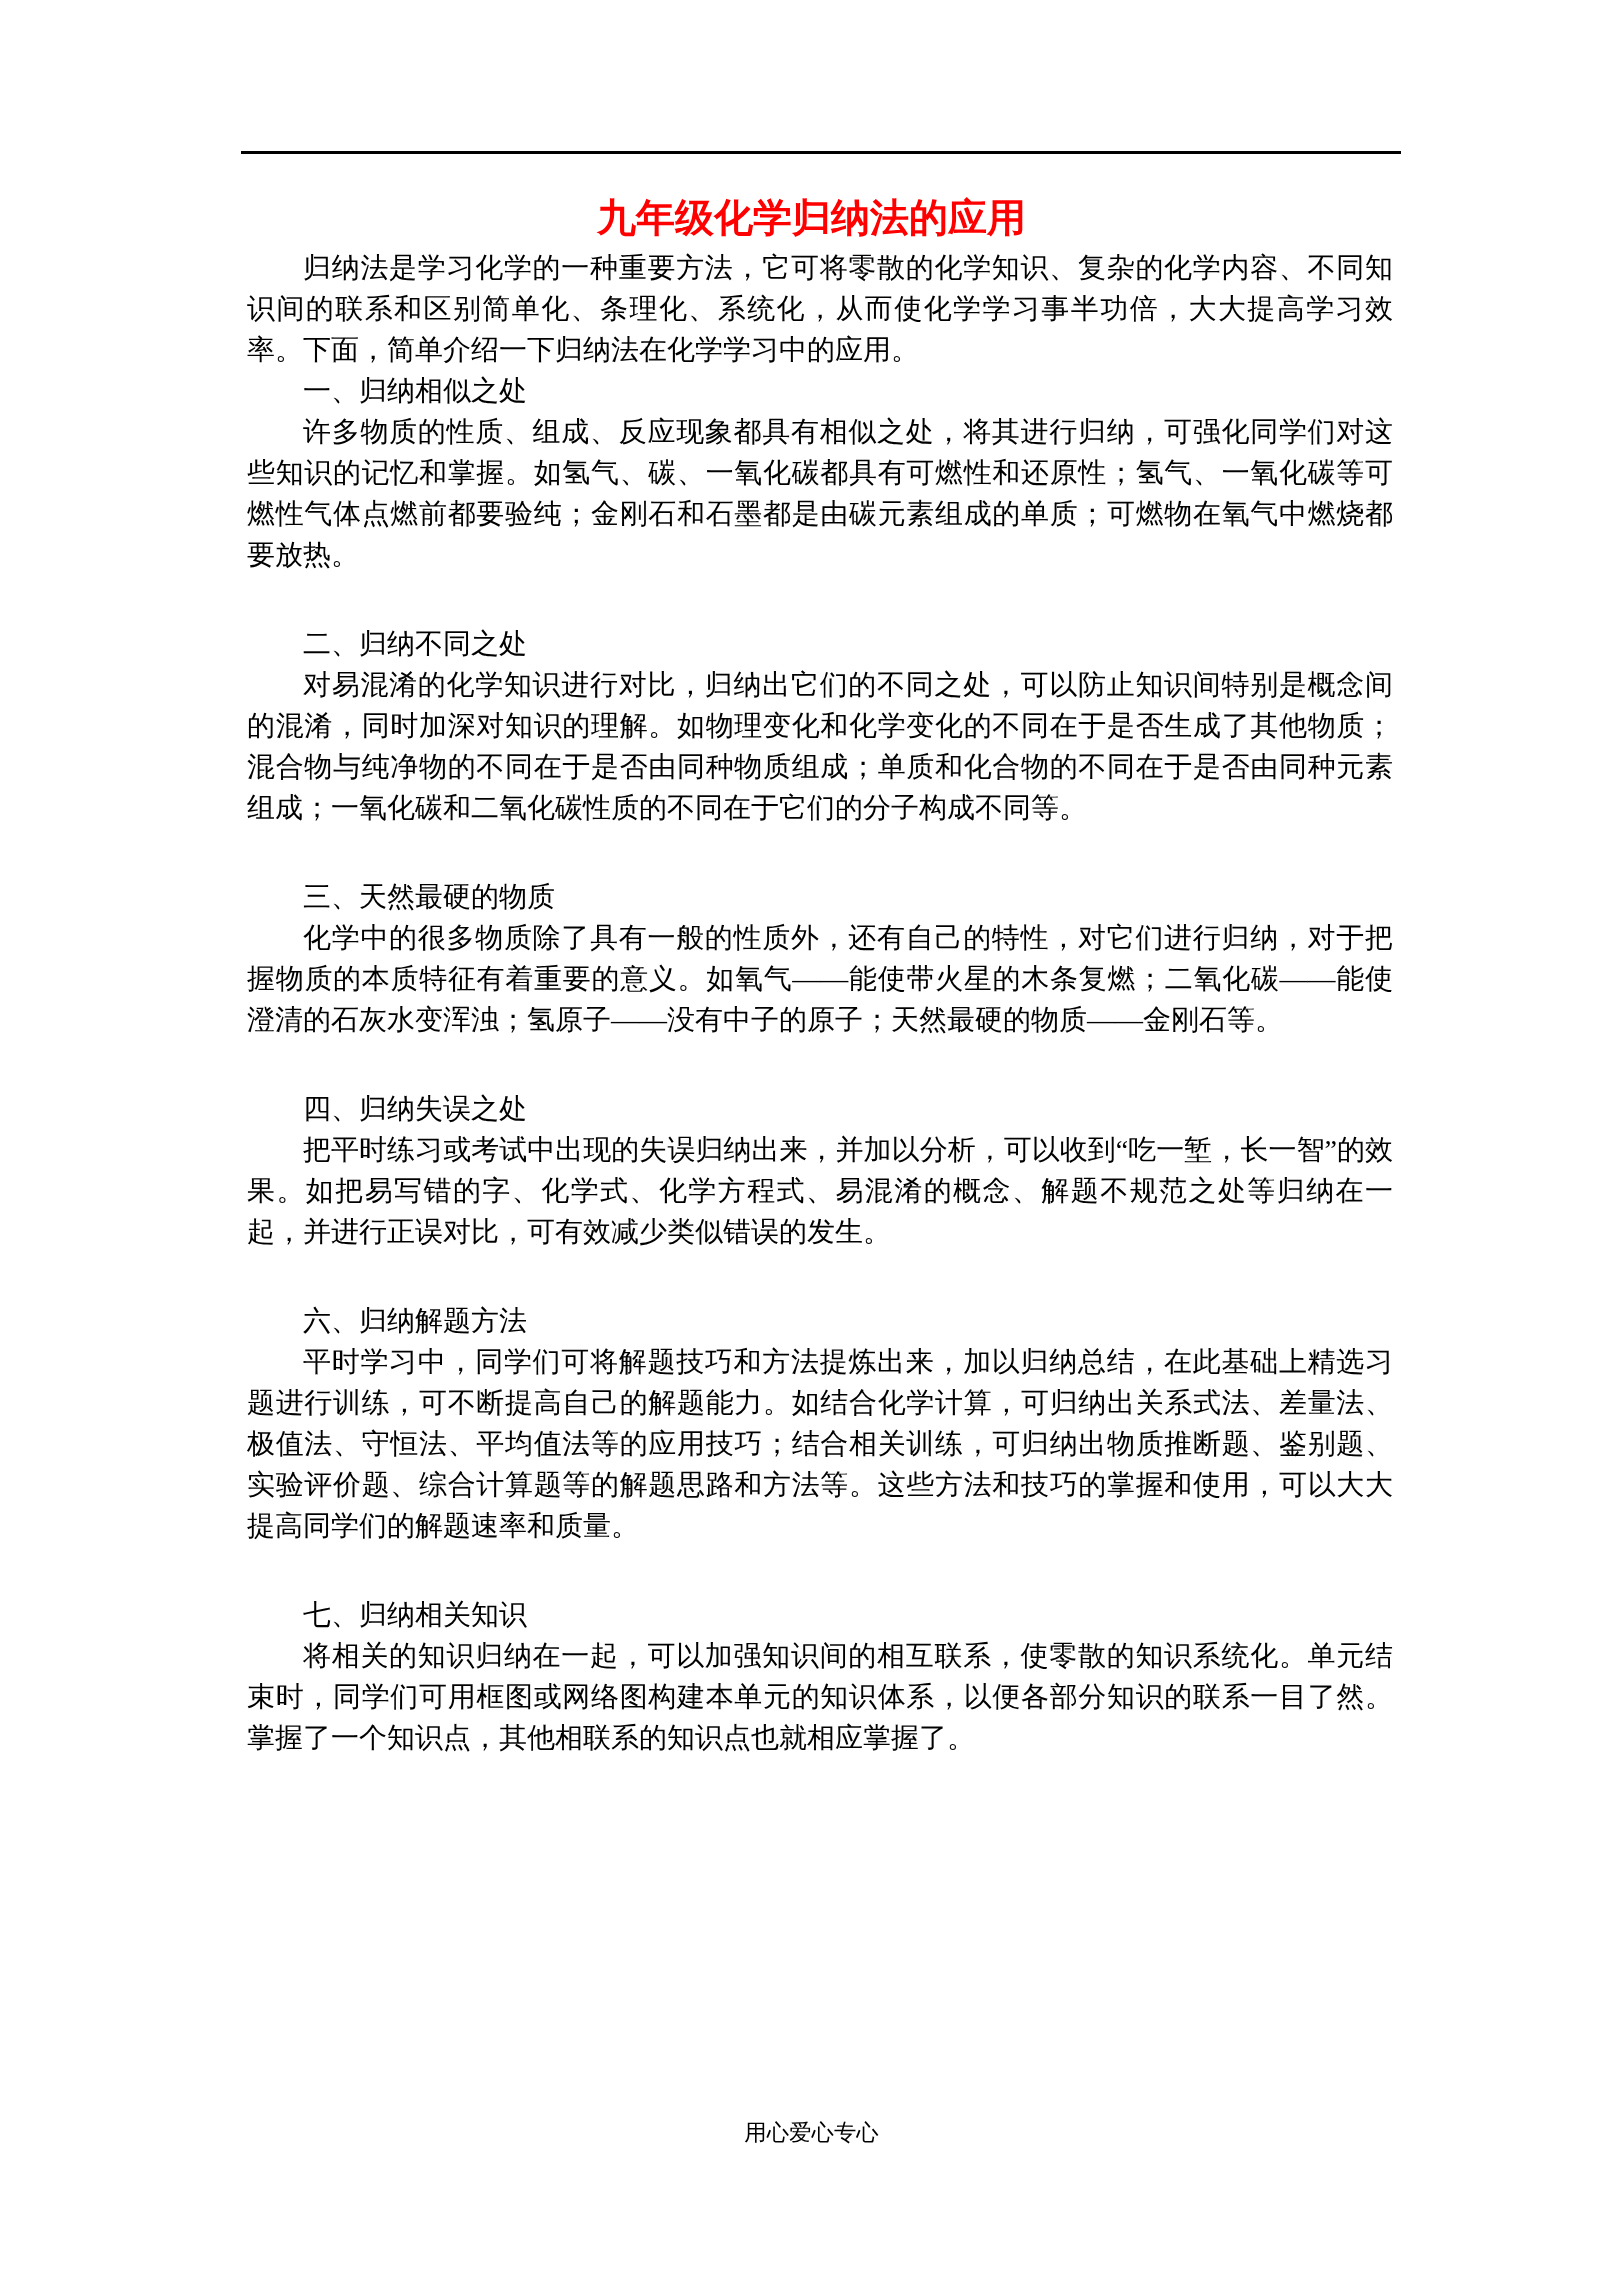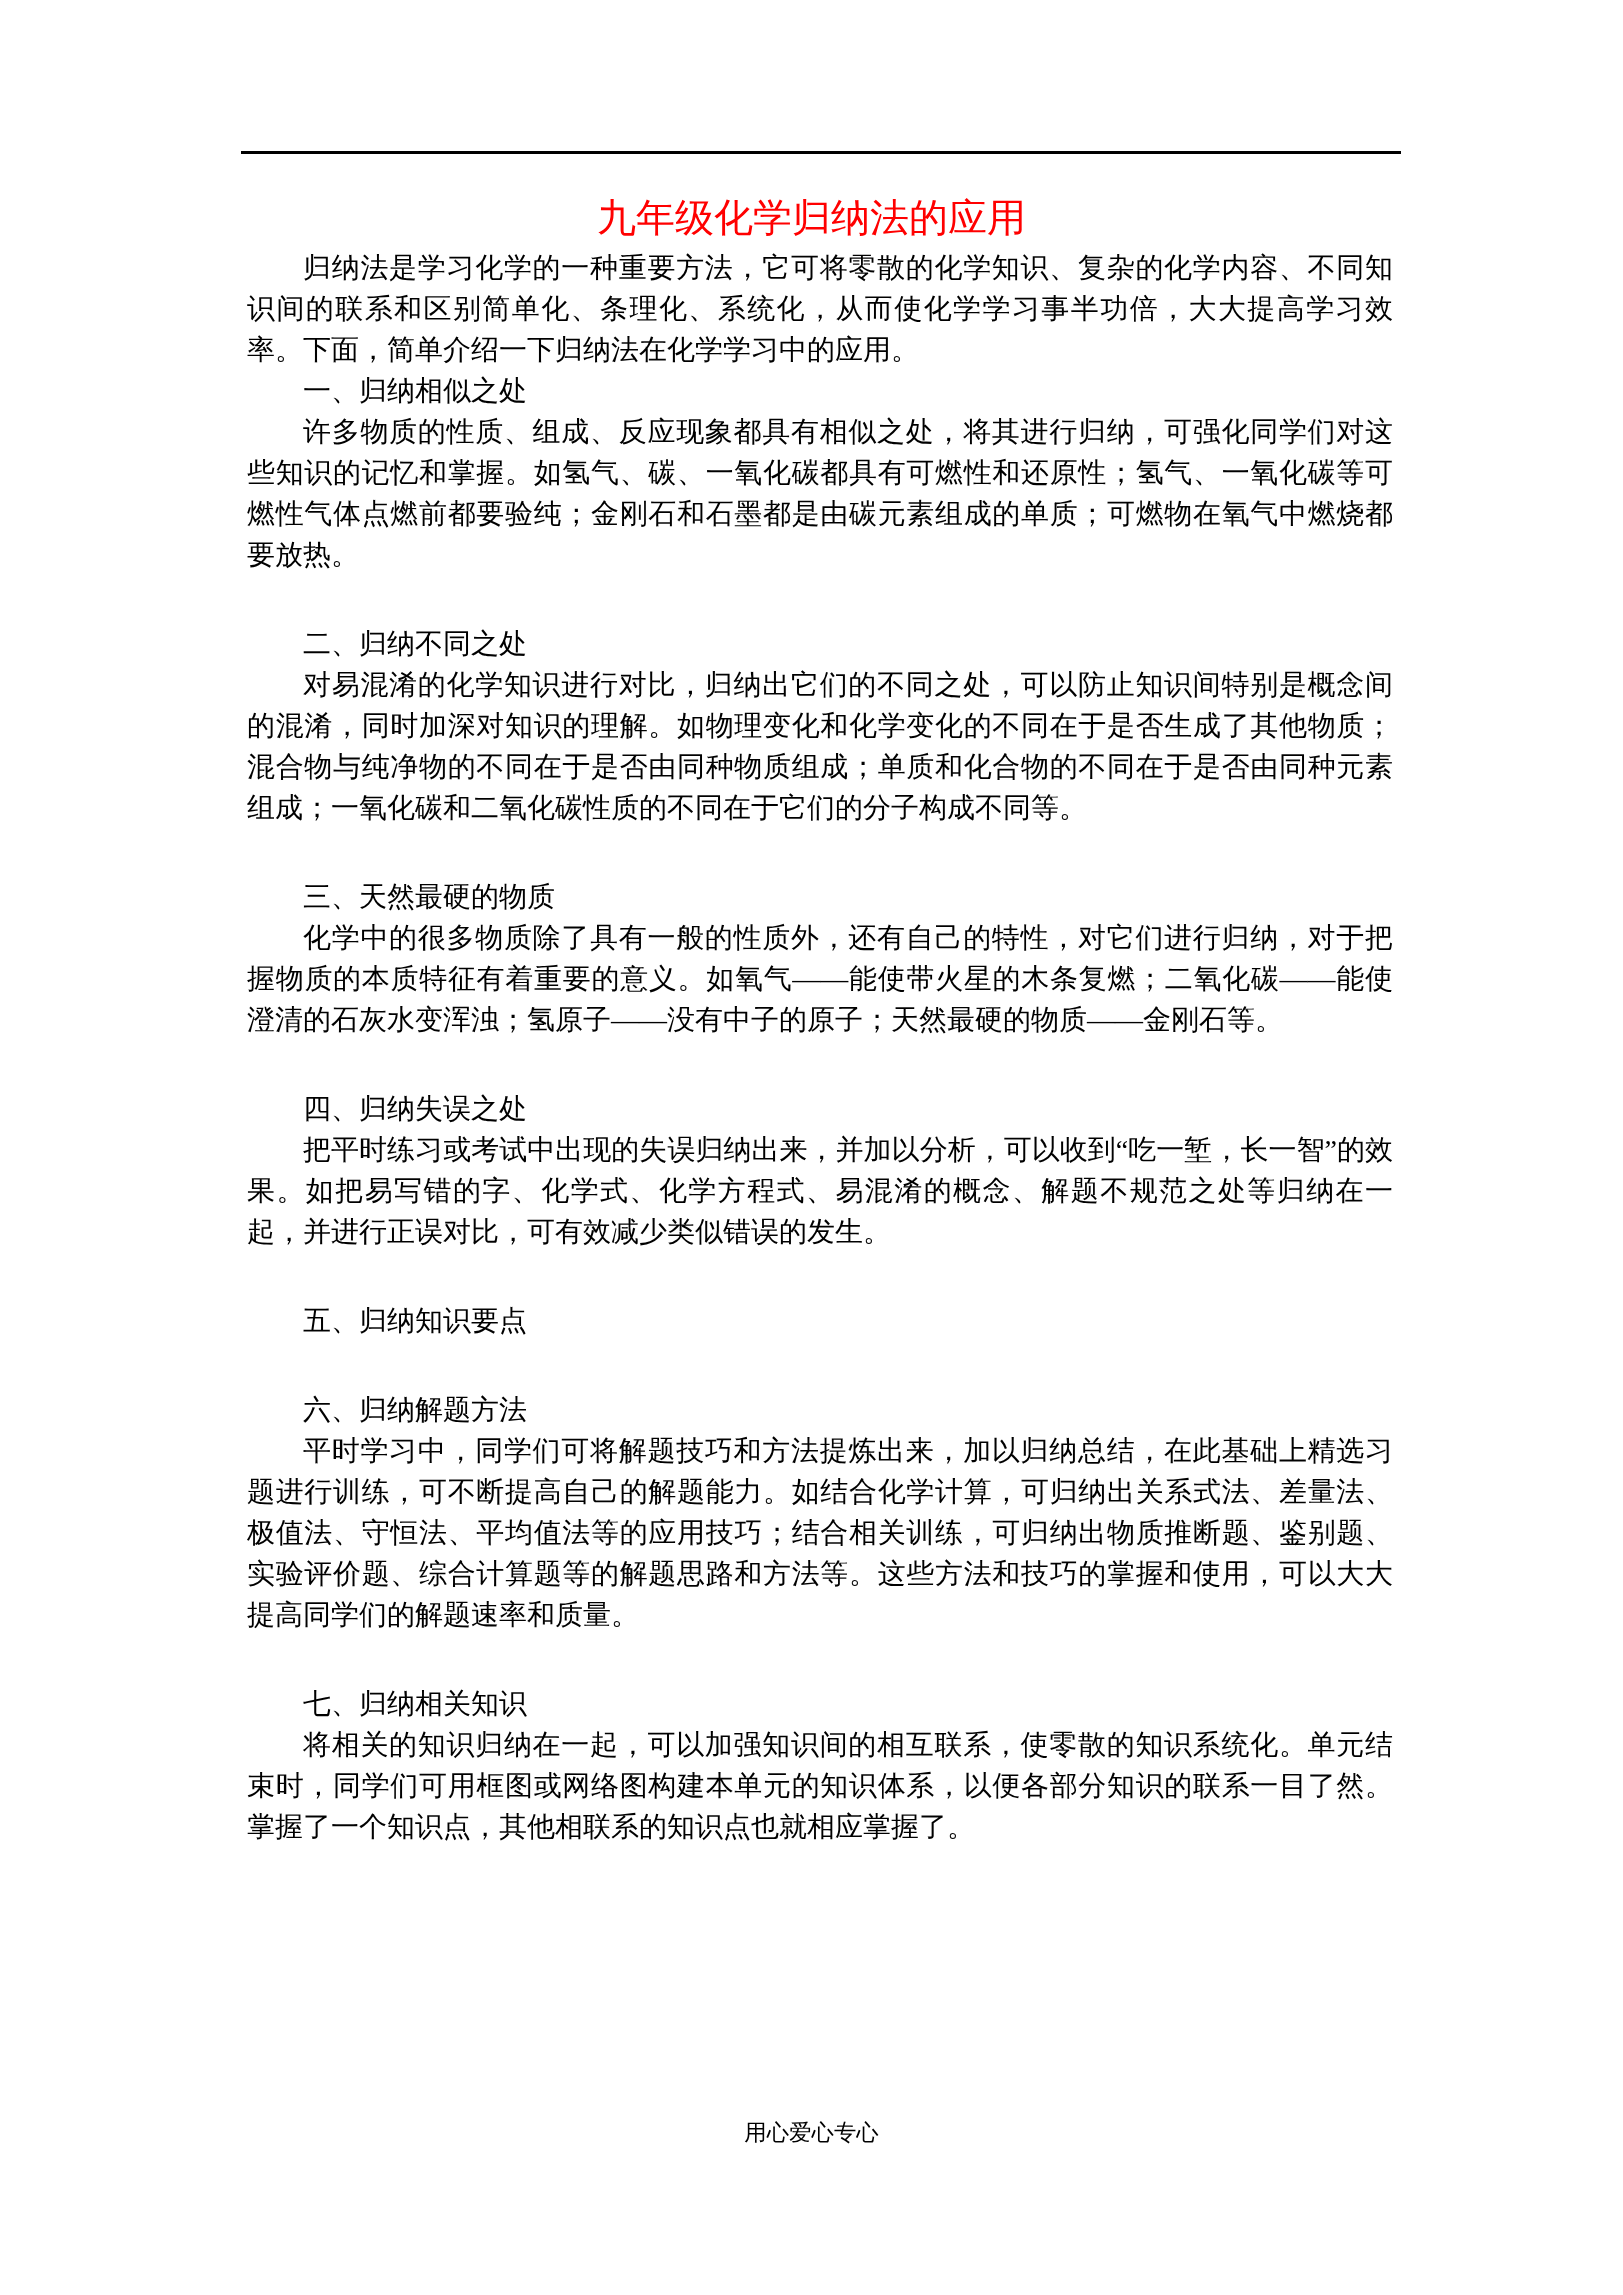--- a/index.html
+++ b/index.html
@@ -22,21 +22,21 @@
   }
   .title {
     position: absolute;
     left: 0;
     top: 195px;
     width: 100%;
     margin: 0;
     text-align: center;
     font-size: 39px;
     line-height: 45px;
-    font-weight: normal;
+    font-weight: bold;
   }
   .content {
     position: absolute;
     left: 247px;
     top: 247px;
     width: 1146px;
     font-size: 28px;
     line-height: 41px;
     text-align: justify;
   }
@@ -76,21 +76,20 @@
 
     <p class="para gap">二、归纳不同之处</p>
     <p class="para">对易混淆的化学知识进行对比，归纳出它们的不同之处，可以防止知识间特别是概念间的混淆，同时加深对知识的理解。如物理变化和化学变化的不同在于是否生成了其他物质；混合物与纯净物的不同在于是否由同种物质组成；单质和化合物的不同在于是否由同种元素组成；一氧化碳和二氧化碳性质的不同在于它们的分子构成不同等。</p>
 
     <p class="para gap">三、天然最硬的物质</p>
     <p class="para">化学中的很多物质除了具有一般的性质外，还有自己的特性，对它们进行归纳，对于把握物质的本质特征有着重要的意义。如氧气——能使带火星的木条复燃；二氧化碳——能使澄清的石灰水变浑浊；氢原子——没有中子的原子；天然最硬的物质——金刚石等。</p>
 
     <p class="para gap">四、归纳失误之处</p>
     <p class="para">把平时练习或考试中出现的失误归纳出来，并加以分析，可以收到“吃一堑，长一智”的效果。如把易写错的字、化学式、化学方程式、易混淆的概念、解题不规范之处等归纳在一起，并进行正误对比，可有效减少类似错误的发生。</p>
 
-    <p class="para gap">五、归纳知识要点</p>
 
     <p class="para gap">六、归纳解题方法</p>
     <p class="para">平时学习中，同学们可将解题技巧和方法提炼出来，加以归纳总结，在此基础上精选习题进行训练，可不断提高自己的解题能力。如结合化学计算，可归纳出关系式法、差量法、极值法、守恒法、平均值法等的应用技巧；结合相关训练，可归纳出物质推断题、鉴别题、实验评价题、综合计算题等的解题思路和方法等。这些方法和技巧的掌握和使用，可以大大提高同学们的解题速率和质量。</p>
 
     <p class="para gap">七、归纳相关知识</p>
     <p class="para">将相关的知识归纳在一起，可以加强知识间的相互联系，使零散的知识系统化。单元结束时，同学们可用框图或网络图构建本单元的知识体系，以便各部分知识的联系一目了然。掌握了一个知识点，其他相联系的知识点也就相应掌握了。</p>
 
   </div>
 
   <div class="footer">

